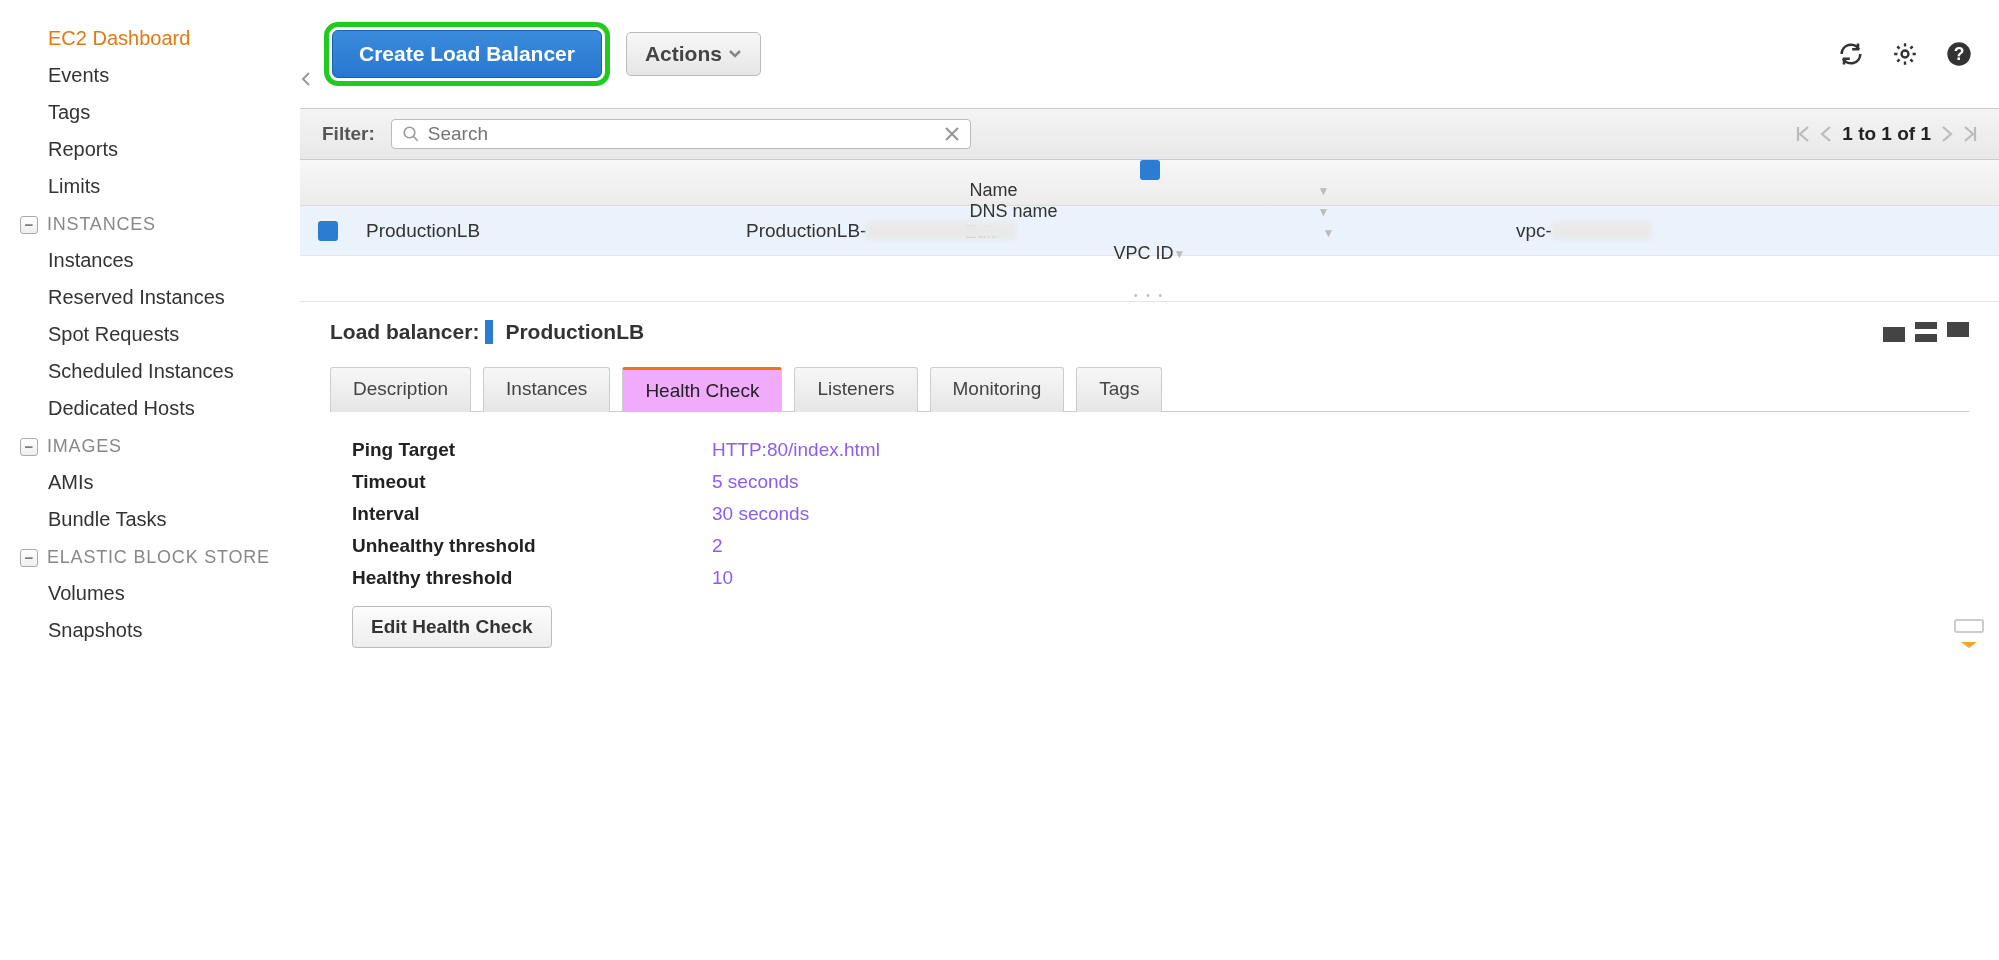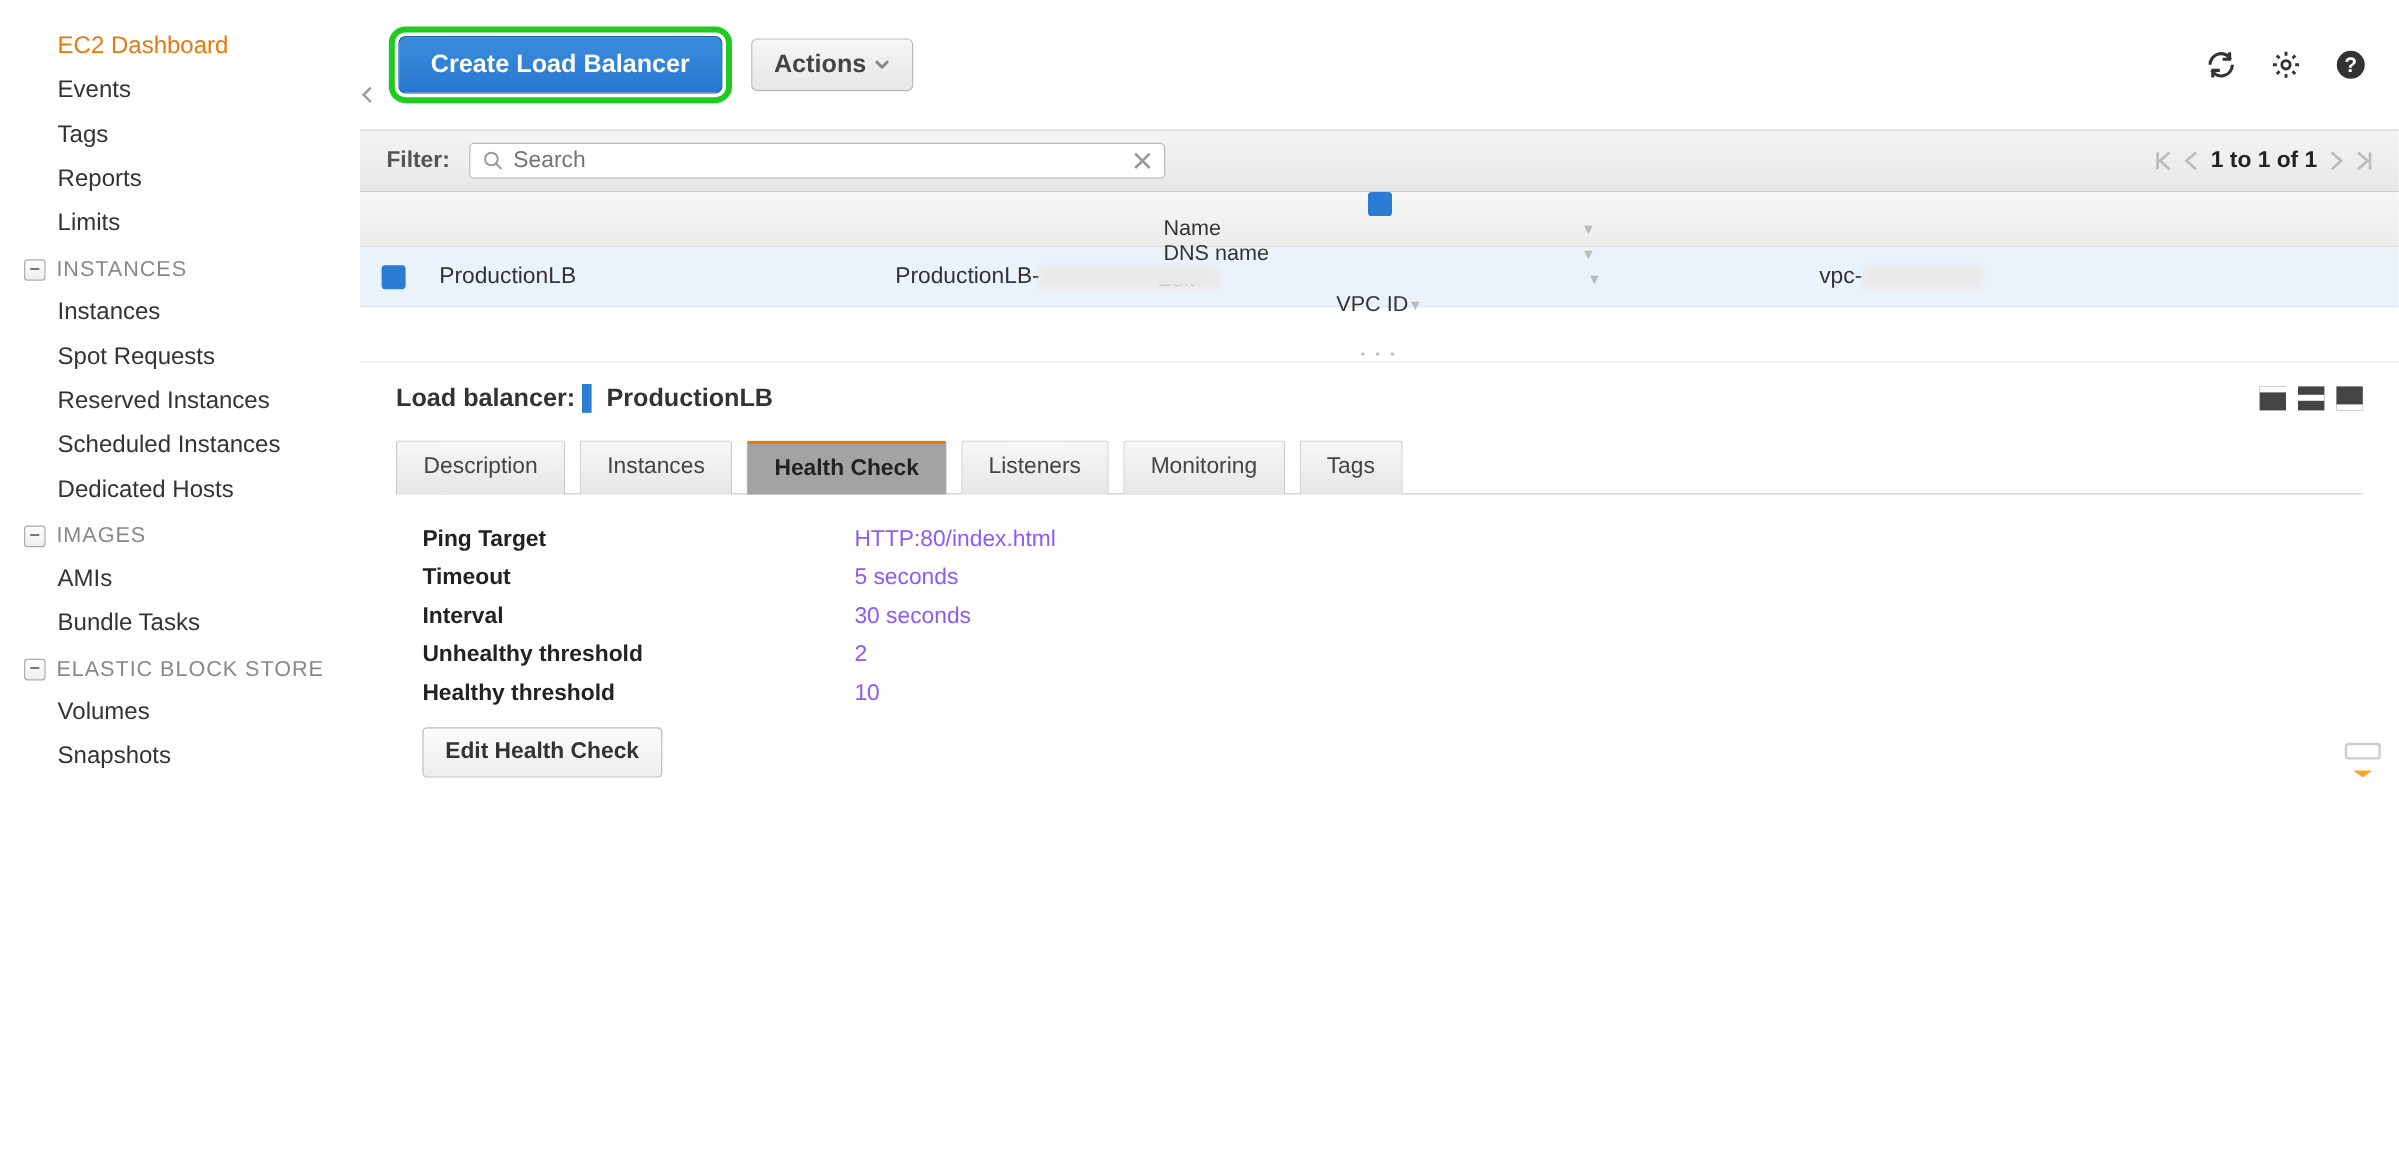--- a/index.html
+++ b/index.html
@@ -56,21 +56,21 @@
 .color-bar { width: 8px; height: 24px; background: #2b7cd3; display: inline-block; margin: 0 6px; }
 .layout-icons { margin-left: auto; display: flex; gap: 10px; }
 .layout-icon { width: 22px; height: 20px; background: #444; position: relative; display: inline-block; cursor: pointer; }
 .layout-icon::before { content: ''; position: absolute; background: #fff; }
 .li-1::before { left:0; right:0; top:0; height:5px; }
 .li-2::before { left:0; right:0; top:7px; height:5px; }
 .li-3::before { left:0; right:0; bottom:0; height:5px; }
 
 .tabs { display: flex; gap: 12px; border-bottom: 1px solid #ccc; margin-bottom: 22px; }
 .tab { background: linear-gradient(#f7f7f7,#e6e6e6); border: 1px solid #ccc; border-bottom: none; padding: 10px 22px; font-size: 19px; color: #444; cursor: pointer; border-radius: 3px 3px 0 0; position: relative; top: 1px; }
-.tab.active { background: #a3a3a3; font-weight: bold; border-top: 3px solid #e47911; color: #222; }
+.tab.active { background: #f0abfc; font-weight: normal; border-top: 3px solid #e47911; color: #222; }
 
 .kv-table { margin-left: 22px; }
 .kv-row { display: flex; padding: 5px 0; }
 .kv-key { width: 360px; font-size: 19px; font-weight: bold; color: #222; }
 .kv-val { font-size: 19px; color: #8b5cf6; }
 .edit-btn { margin-top: 12px; background: linear-gradient(#fcfcfc,#ededed); border: 1px solid #bbb; border-radius: 4px; padding: 9px 18px; font-size: 19px; font-weight: bold; color: #333; cursor: pointer; }
 
 .feedback-toggle { position: absolute; right: 10px; bottom: 30px; width: 40px; height: 30px; cursor: pointer; }
 
 svg { display: block; }
@@ -84,22 +84,22 @@
     <a class="nav-item">Events</a>
     <a class="nav-item">Tags</a>
     <a class="nav-item">Reports</a>
     <a class="nav-item">Limits</a>
 
     <div class="nav-group">
       <span class="collapse-box">−</span>
       <span class="nav-group-label">INSTANCES</span>
     </div>
     <a class="nav-item">Instances</a>
+    <a class="nav-item">Reserved Instances</a>
     <a class="nav-item">Spot Requests</a>
-    <a class="nav-item">Reserved Instances</a>
     <a class="nav-item">Scheduled Instances</a>
     <a class="nav-item">Dedicated Hosts</a>
 
     <div class="nav-group">
       <span class="collapse-box">−</span>
       <span class="nav-group-label">IMAGES</span>
     </div>
     <a class="nav-item">AMIs</a>
     <a class="nav-item">Bundle Tasks</a>
 

